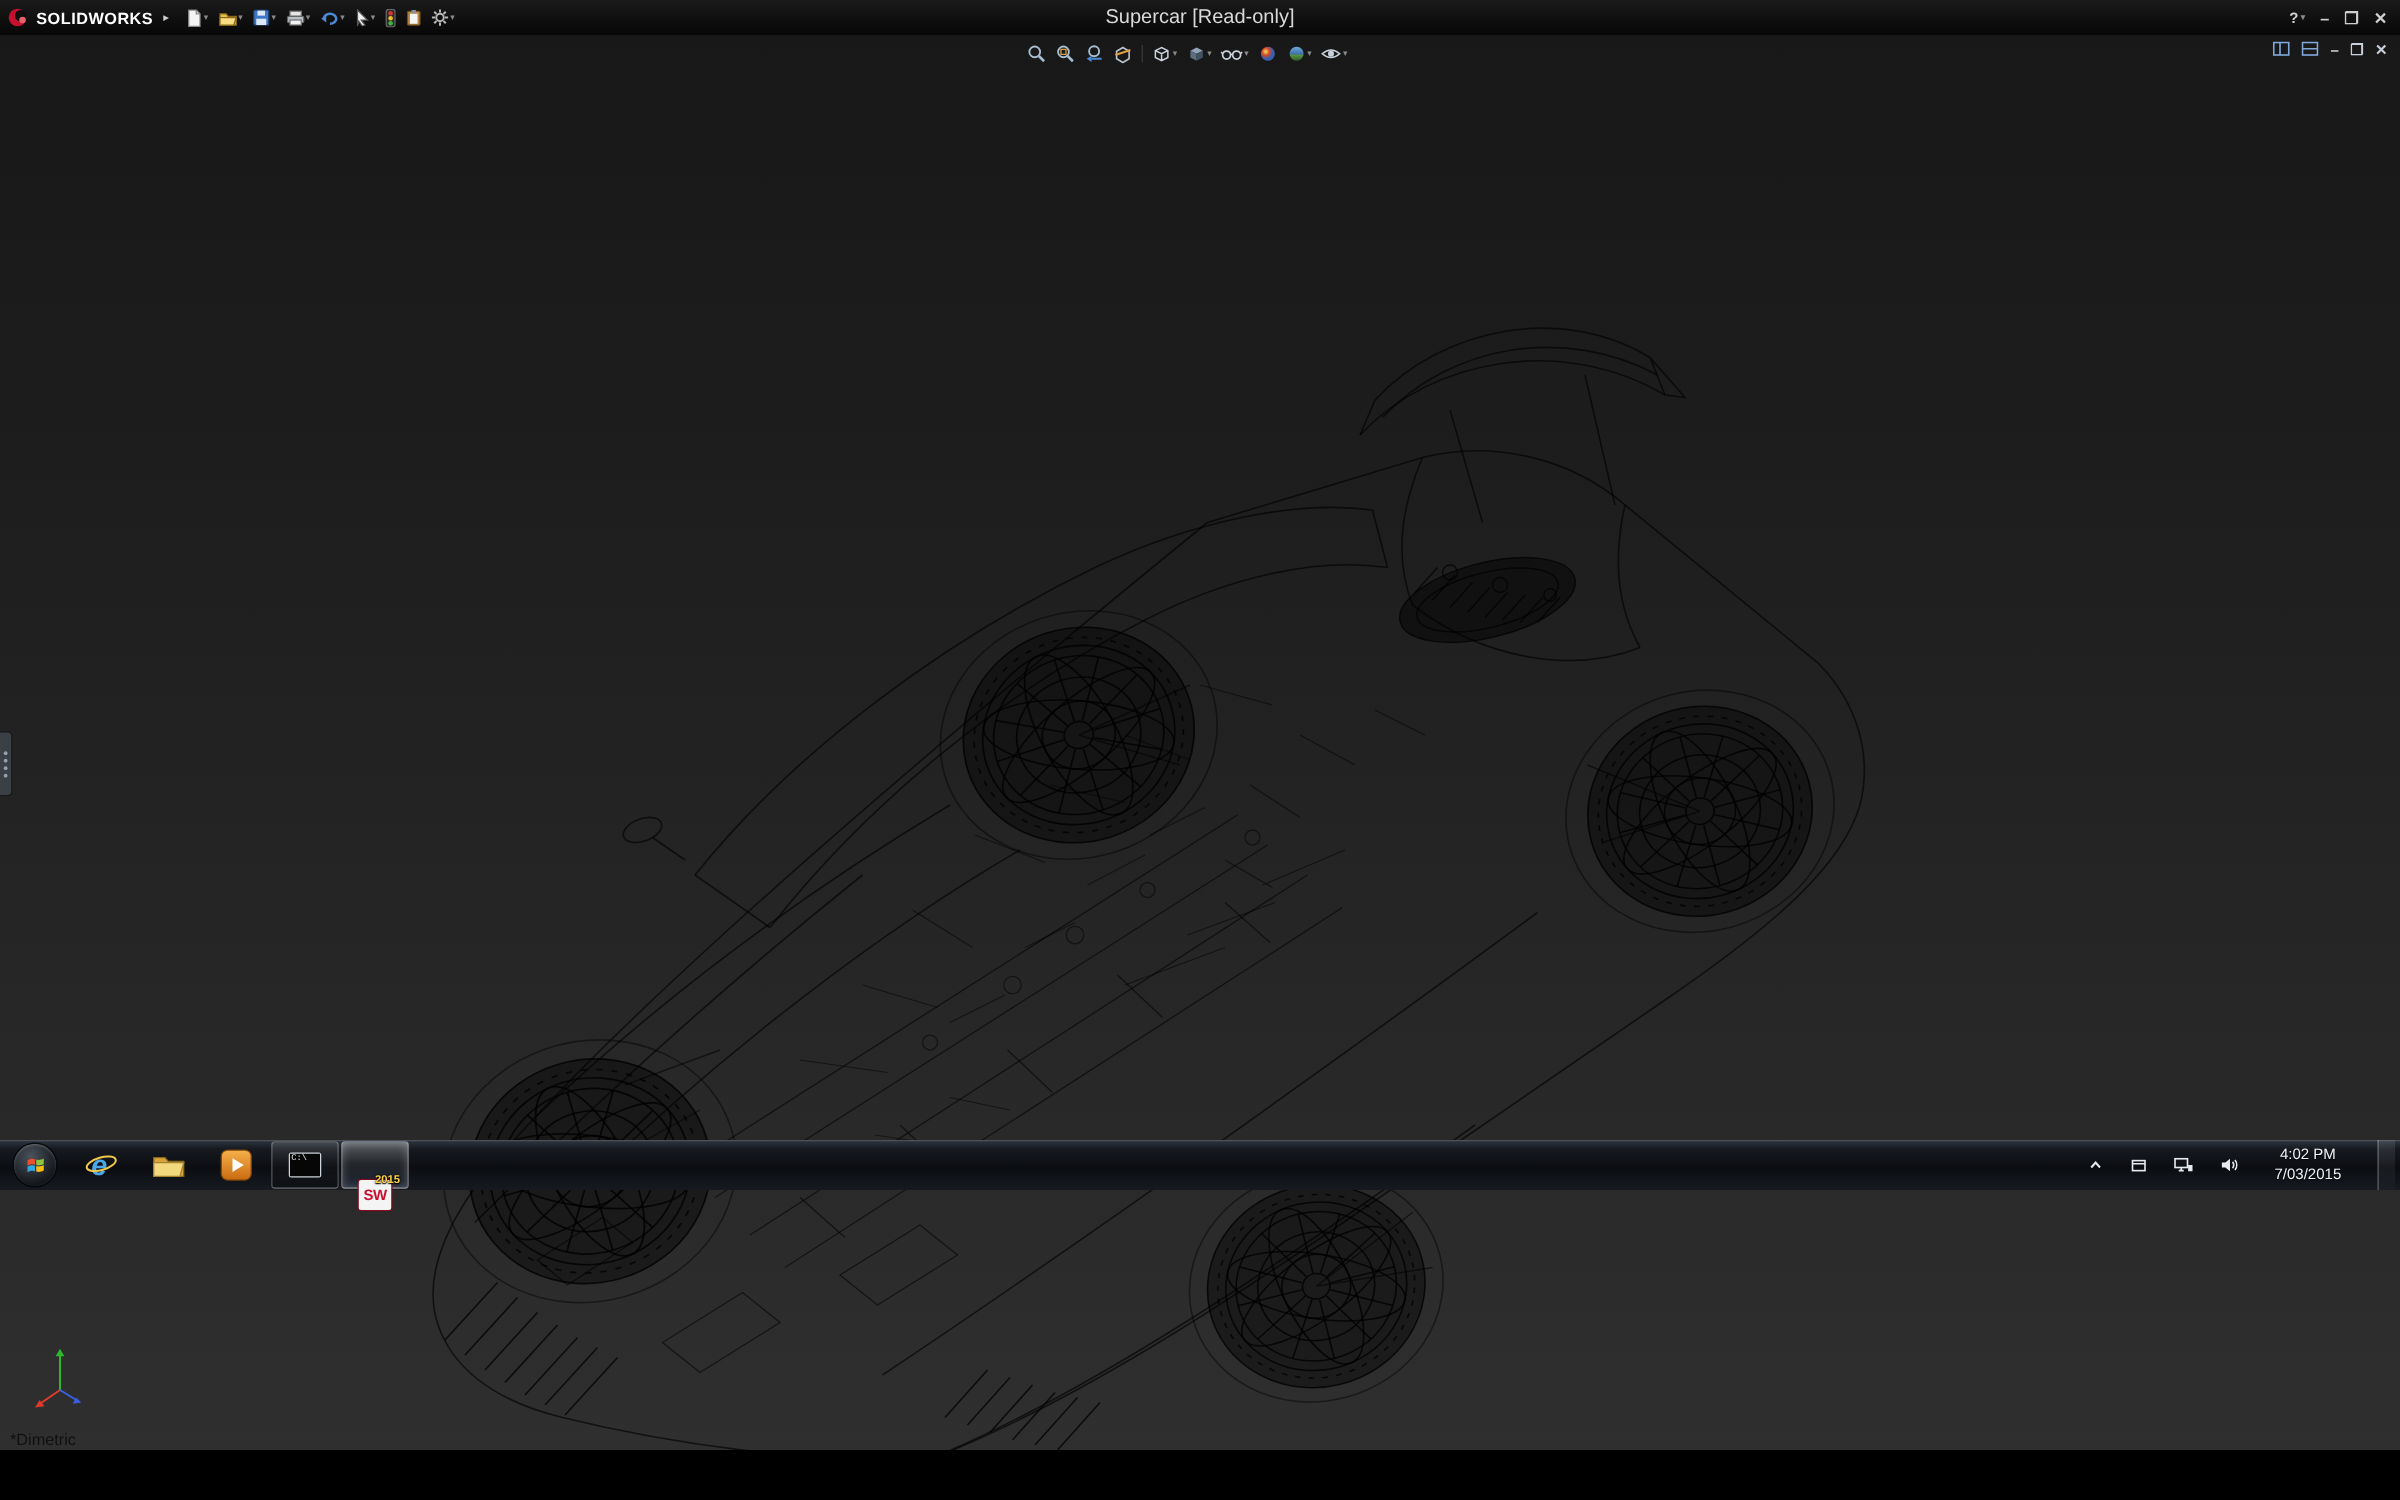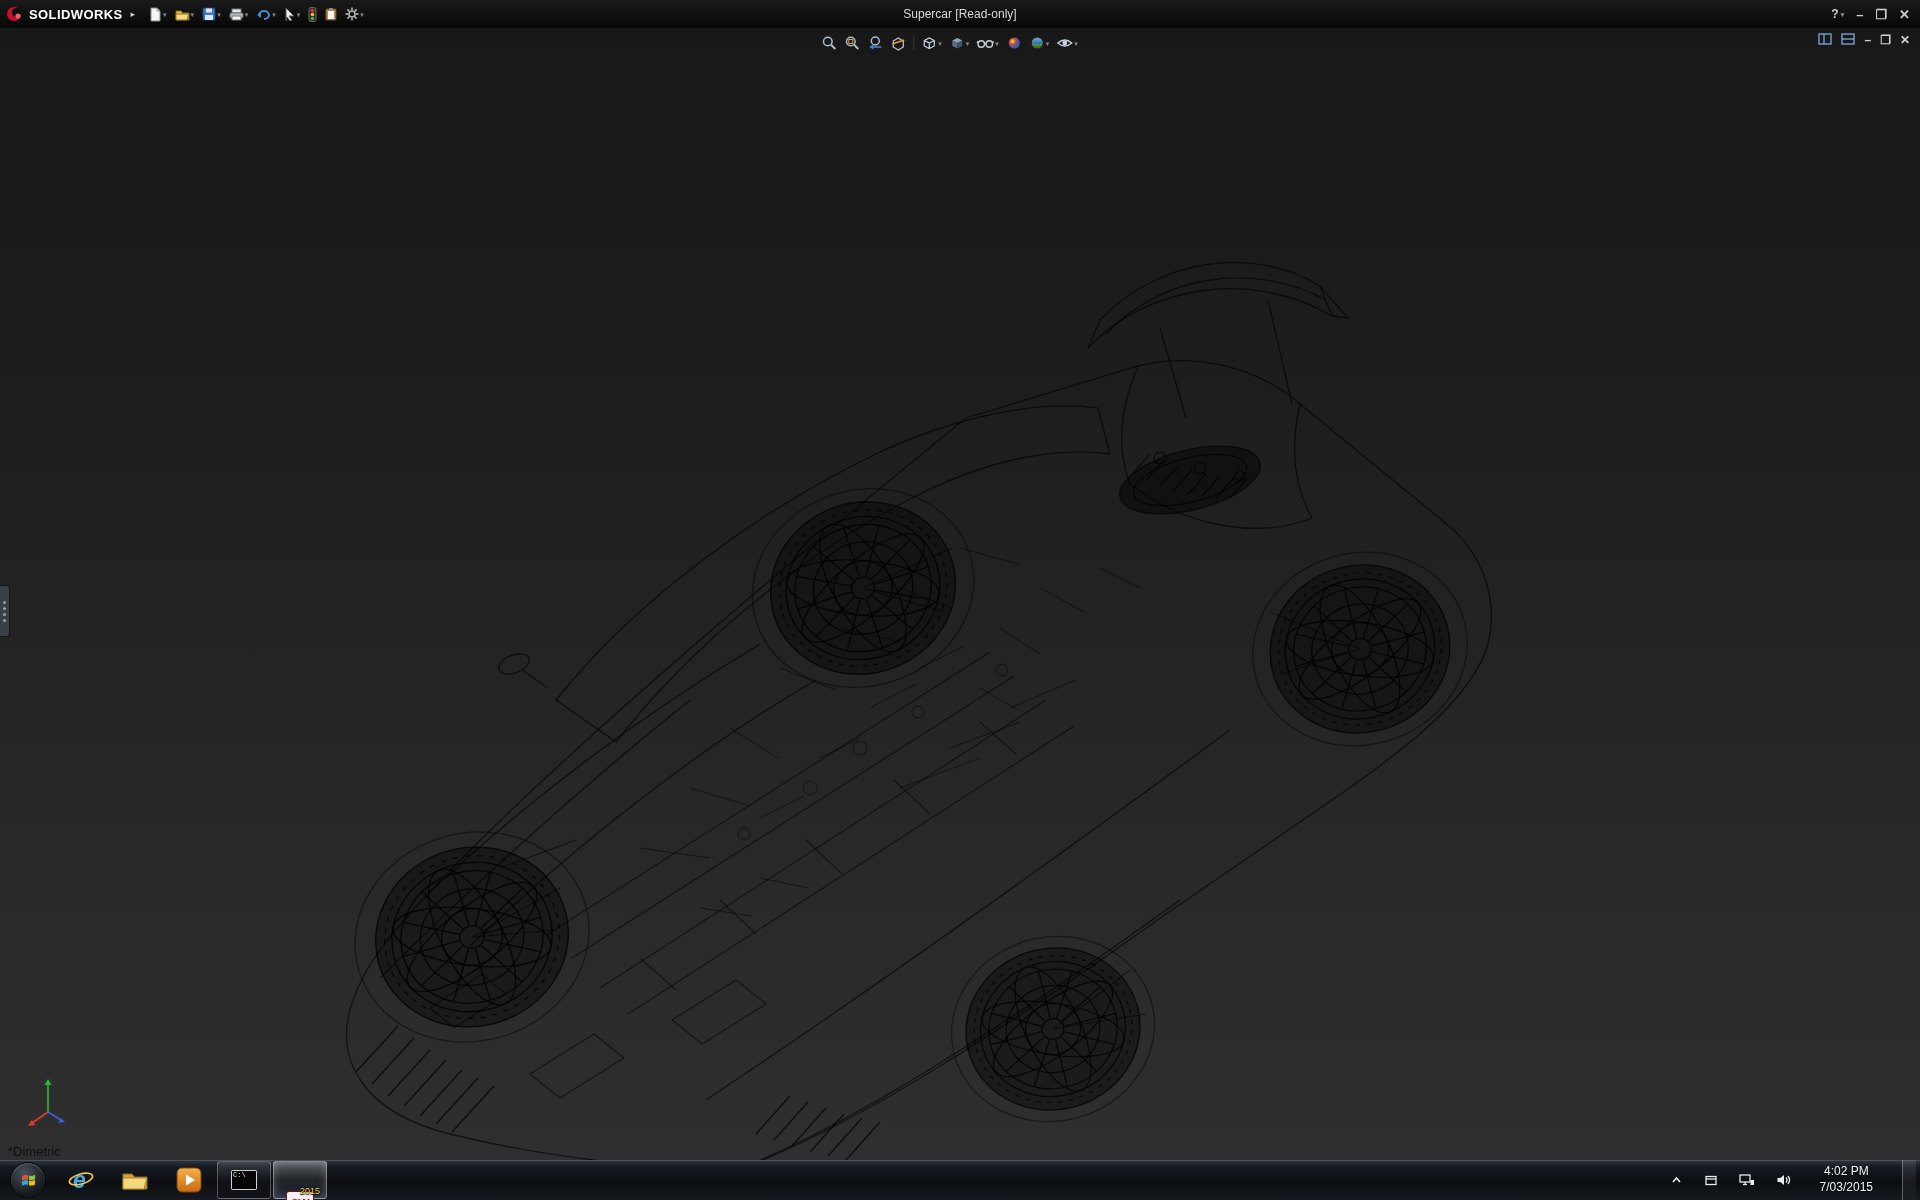--- a/index.html
+++ b/index.html
@@ -1,28 +1,28 @@
 <!DOCTYPE html>
 <html><head>
 <meta charset="utf-8">
 <style>
   html,body{margin:0;padding:0;width:1920px;height:1200px;overflow:hidden;background:#000;
     font-family:"Liberation Sans",sans-serif;}
-  #screen{position:relative;width:1920px;height:1200px;border-radius:27px;}
+  #screen{position:relative;width:1920px;height:952px;border-radius:27px;}
 
   
   #titlebar{position:absolute;top:0;left:0;right:0;height:28px;
     background:linear-gradient(#1a1a1a,#070707);display:flex;align-items:center;z-index:30;}
   #logo{display:flex;align-items:center;gap:5px;padding:0 8px 0 6px;height:100%;cursor:pointer;}
   #brand{color:#fff;font-weight:bold;font-size:13px;letter-spacing:.4px;}
   .expand-arrow{color:#cfcfcf;font-size:9px;margin-right:10px;}
   #tb-tools{display:flex;align-items:center;gap:2px;}
   .tbtn{display:flex;align-items:center;gap:1px;padding:2px 3px;border-radius:2px;cursor:pointer;}
   .caret{color:#8a8a8a;font-size:7px;line-height:1;}
-  #tb-title{position:absolute;left:50%;transform:translateX(-50%);color:#d9d9d9;font-size:12px;
+  #tb-title{position:absolute;left:50%;transform:translateX(-50%);color:#d9d9d9;font-size:16px;
     white-space:nowrap;}
   #tb-right{margin-left:auto;display:flex;align-items:center;gap:12px;padding-right:10px;}
   .win-glyph{color:#cfcfcf;font-size:13px;line-height:1;cursor:pointer;font-weight:bold;}
   .help-glyph{color:#cfcfcf;font-size:12px;font-weight:bold;cursor:pointer;display:flex;gap:2px;align-items:center;}
 
   
   #viewport{position:absolute;top:28px;left:0;width:1920px;height:1132px;overflow:hidden;
     background:linear-gradient(180deg,#181818 0%,#1d1d1d 30%,#252525 62%,#2f2f2f 100%);}
   #car-canvas{position:absolute;inset:0;}
 
@@ -54,21 +54,21 @@
     background:radial-gradient(circle at 40% 30%,#4a525c,#14171b 70%);
     border:1px solid #05070a;display:flex;align-items:center;justify-content:center;
     box-shadow:inset 0 1px 2px rgba(255,255,255,.25);}
   .task-btn{width:52px;height:36px;display:flex;align-items:center;justify-content:center;
     margin:0 1px;border-radius:3px;cursor:pointer;position:relative;}
   .task-btn.open{border:1px solid rgba(255,255,255,.28);
     background:linear-gradient(rgba(255,255,255,.13),rgba(255,255,255,.03) 45%,rgba(0,0,0,.3));}
   .task-btn.active{border:1px solid rgba(255,255,255,.4);
     background:linear-gradient(rgba(255,255,255,.28),rgba(255,255,255,.1) 45%,rgba(40,60,90,.35));
     box-shadow:inset 0 0 8px rgba(255,255,255,.25);}
-  #sw-badge{position:absolute;right:6px;bottom:2px;font-size:9px;font-weight:normal;color:#ffd24a;
+  #sw-badge{position:absolute;right:6px;bottom:2px;font-size:9px;font-weight:bold;color:#ffd24a;
     text-shadow:0 1px 1px #000,0 0 2px #000;}
   #tray{margin-left:auto;display:flex;align-items:center;gap:21px;padding-right:4px;}
   .tray-ic{cursor:pointer;display:flex;align-items:center;}
   #clock{color:#f0f4f8;font-size:12px;text-align:center;line-height:1.3;cursor:pointer;
     text-shadow:0 1px 1px #000;padding:0 8px;}
   #show-desktop{width:13px;height:40px;border-left:1px solid rgba(255,255,255,.3);cursor:pointer;
     background:linear-gradient(rgba(255,255,255,.1),rgba(255,255,255,.02));}
   .cmd-face{width:26px;height:20px;background:#cdd3da;border-radius:2px;padding:1px;box-sizing:border-box;}
   .cmd-body{width:100%;height:100%;background:#060606;color:#e8e8e8;
     font-family:"Liberation Mono",monospace;font-size:7px;line-height:8px;padding-left:1px;box-sizing:border-box;}

